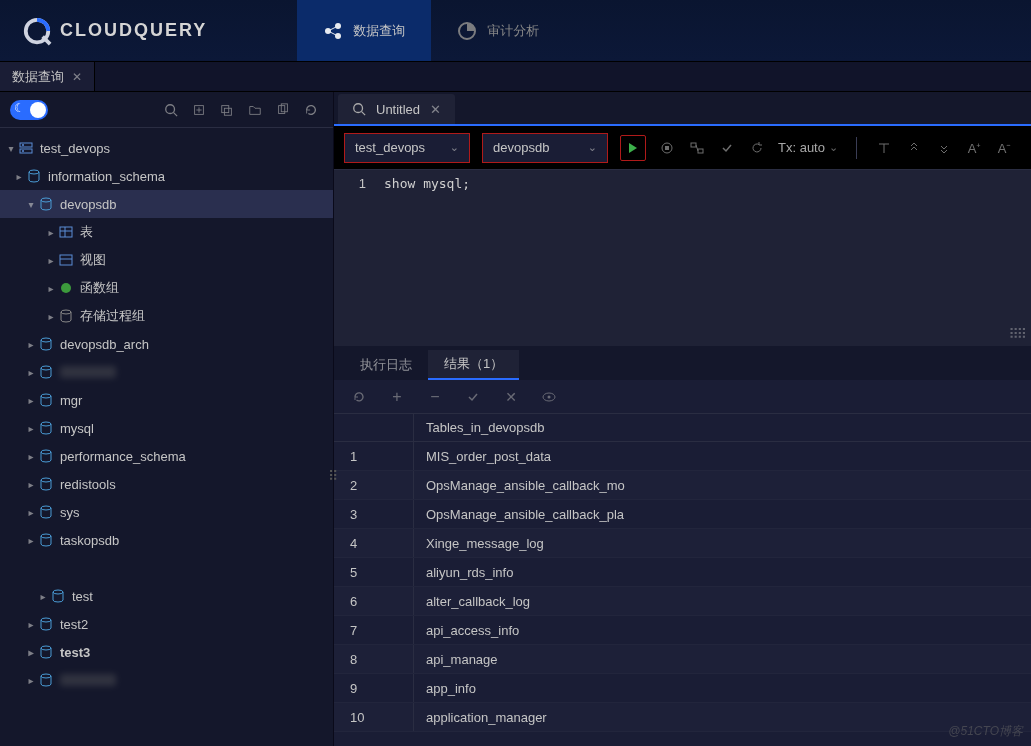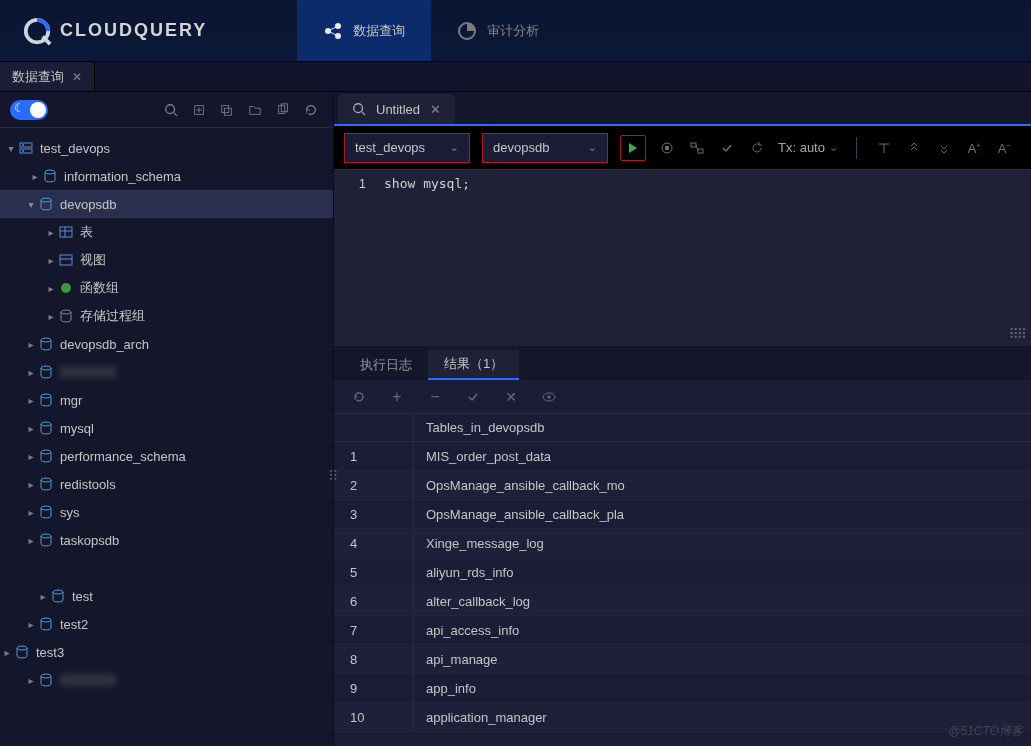--- a/index.html
+++ b/index.html
@@ -146,21 +146,21 @@
           <span class="ticon">
             <svg viewBox="0 0 16 16">
               <rect x="2" y="3" width="12" height="4" fill="none" stroke="#5a8dd6"></rect>
               <rect x="2" y="9" width="12" height="4" fill="none" stroke="#5a8dd6"></rect>
               <circle cx="5" cy="5" r="1" fill="#5a8dd6"></circle>
               <circle cx="5" cy="11" r="1" fill="#5a8dd6"></circle>
             </svg>
           </span>
           <span class="tlabel">test_devops</span>
         </div>
-        <div class="tree-row" style="padding-left: 28px; align-items: center;">
+        <div class="tree-row" style="padding-left: 12px; align-items: center;">
           <span class="caret closed"></span>
           <span class="ticon">
             <svg viewBox="0 0 16 16">
               <ellipse cx="8" cy="4" rx="5" ry="2" fill="none" stroke="#4a9cd6"></ellipse>
               <path d="M3 4 v8 a5 2 0 0 0 10 0 v-8" fill="none" stroke="#4a9cd6"></path>
             </svg>
           </span>
           <span class="tlabel">information_schema</span>
         </div>
         <div class="tree-row selected" style="padding-left: 24px;">
@@ -306,21 +306,21 @@
         <div class="tree-row" style="padding-left: 24px;">
           <span class="caret closed"></span>
           <span class="ticon">
             <svg viewBox="0 0 16 16">
               <ellipse cx="8" cy="4" rx="5" ry="2" fill="none" stroke="#4a9cd6"></ellipse>
               <path d="M3 4 v8 a5 2 0 0 0 10 0 v-8" fill="none" stroke="#4a9cd6"></path>
             </svg>
           </span>
           <span class="tlabel">test2</span>
         </div>
-        <div class="tree-row" style="">
+        <div class="tree-row" style="padding-left: 24px; font-weight: bold;">
           <span class="caret closed"></span>
           <span class="ticon">
             <svg viewBox="0 0 16 16">
               <ellipse cx="8" cy="4" rx="5" ry="2" fill="none" stroke="#4a9cd6"></ellipse>
               <path d="M3 4 v8 a5 2 0 0 0 10 0 v-8" fill="none" stroke="#4a9cd6"></path>
             </svg>
           </span>
           <span class="tlabel">test3</span>
         </div>
         <div class="tree-row" style="padding-left: 24px;">

